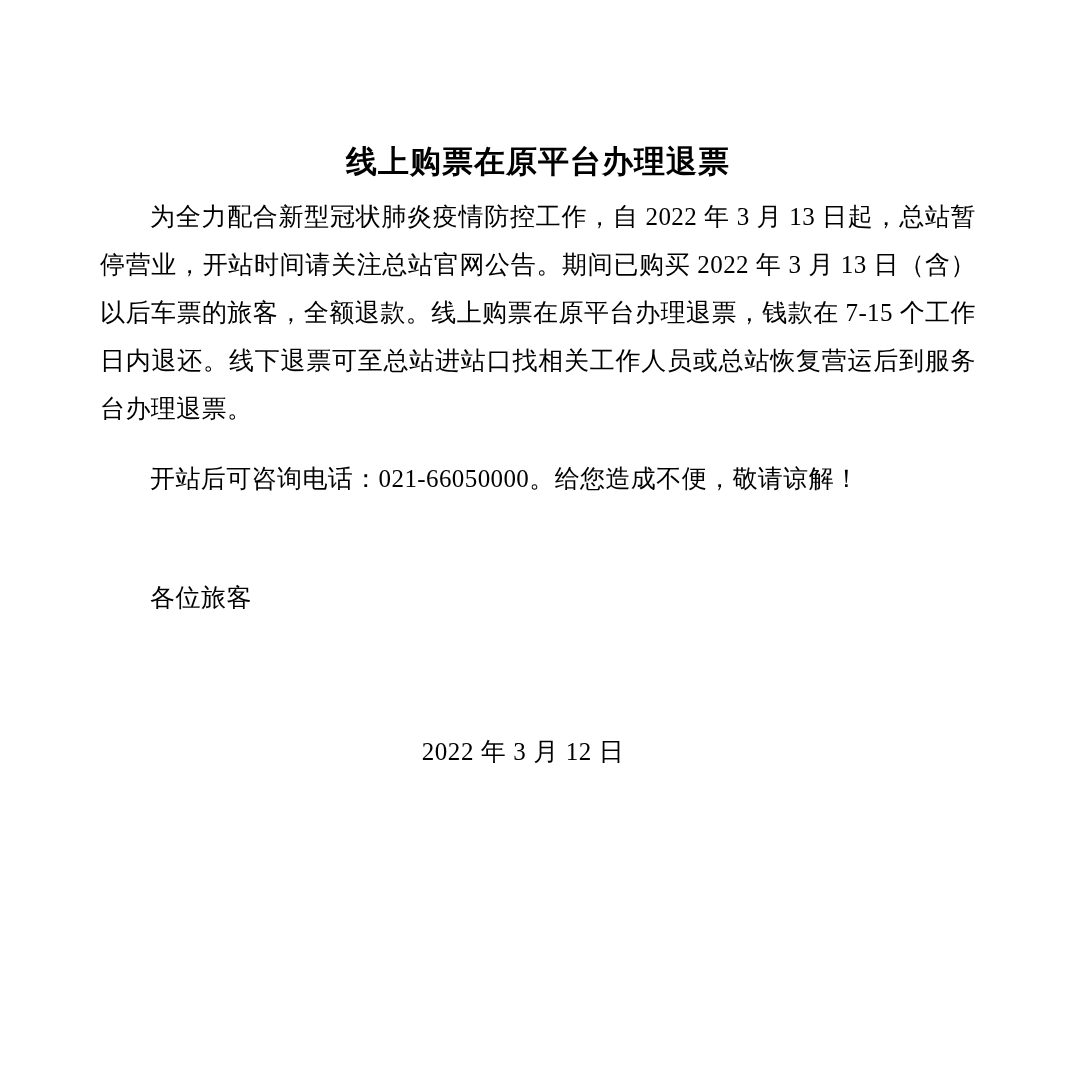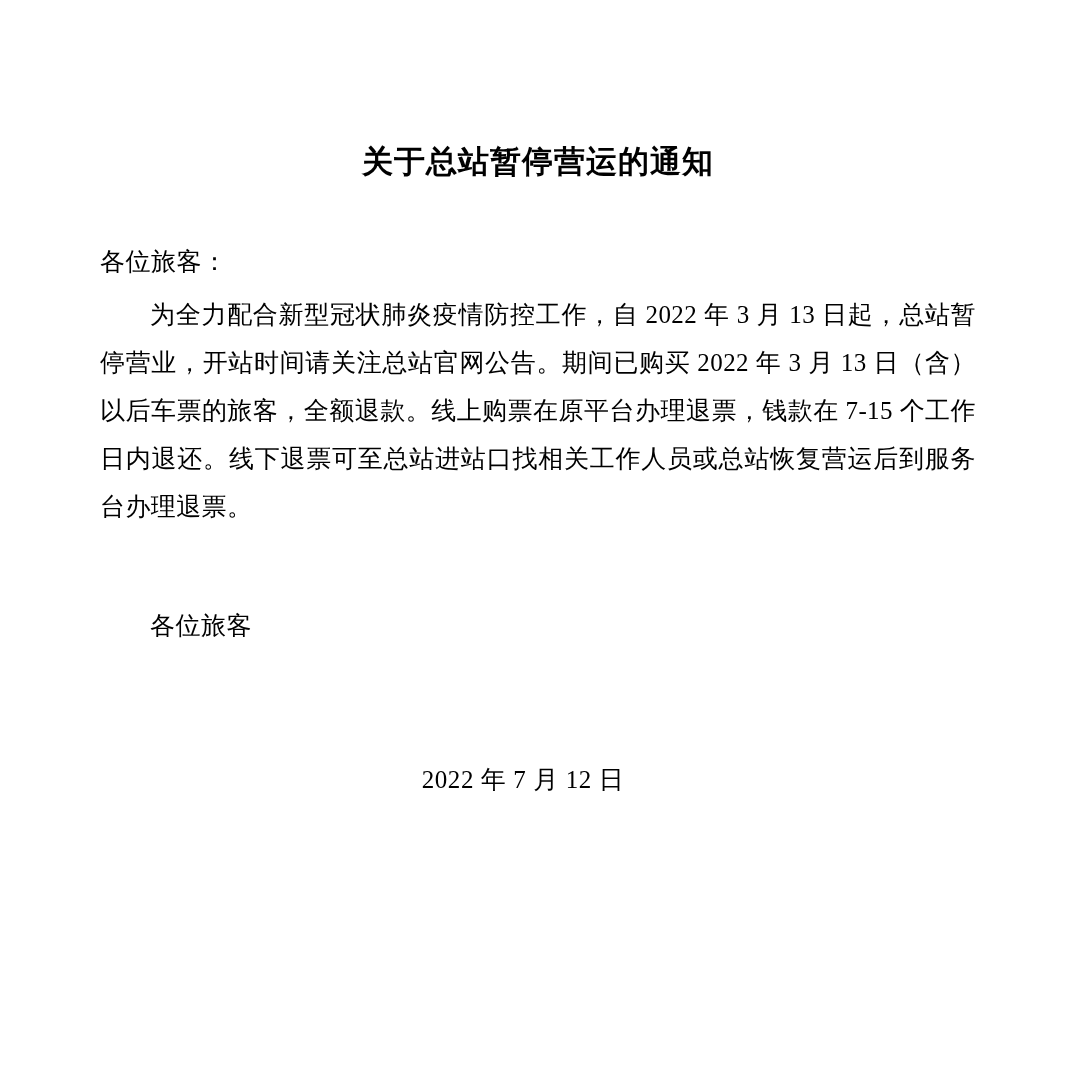--- a/index.html
+++ b/index.html
@@ -71,26 +71,26 @@
     letter-spacing: 0.6px;
     line-height: 1.6;
     margin-top: 16px;
   }
 </style>
 </head>
 <body>
 
 <div class="page">
 
-  <div class="doc-title">关于总站暂停营运的通知</div>
+  <div class="doc-title">线上购票在原平台办理退票</div>
 
-  <div class="salutation">各位旅客：</div>
 
   <p class="para first">为全力配合新型冠状肺炎疫情防控工作，自 2022 年 3 月 13 日起，总站暂停营业，开站时间请关注总站官网公告。期间已购买 2022 年 3 月 13 日（含）以后车票的旅客，全额退款。线上购票在原平台办理退票，钱款在 7-15 个工作日内退还。线下退票可至总站进站口找相关工作人员或总站恢复营运后到服务台办理退票。</p>
 
+  <p class="para second">开站后可咨询电话：021-66050000。给您造成不便，敬请谅解！</p>
 
   <div class="closing">各位旅客</div>
 
   <div class="signature-block">
-    <div class="signature-date">2022 年 7 月 12 日</div>
+    <div class="signature-date">2022 年 3 月 12 日</div>
   </div>
 
 </div>
 
 </body></html>

